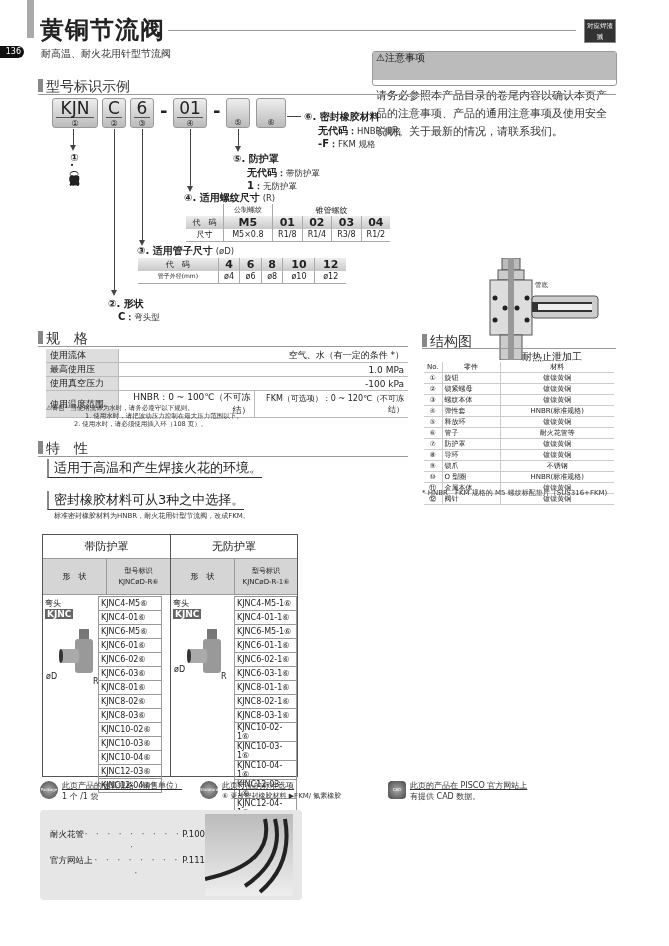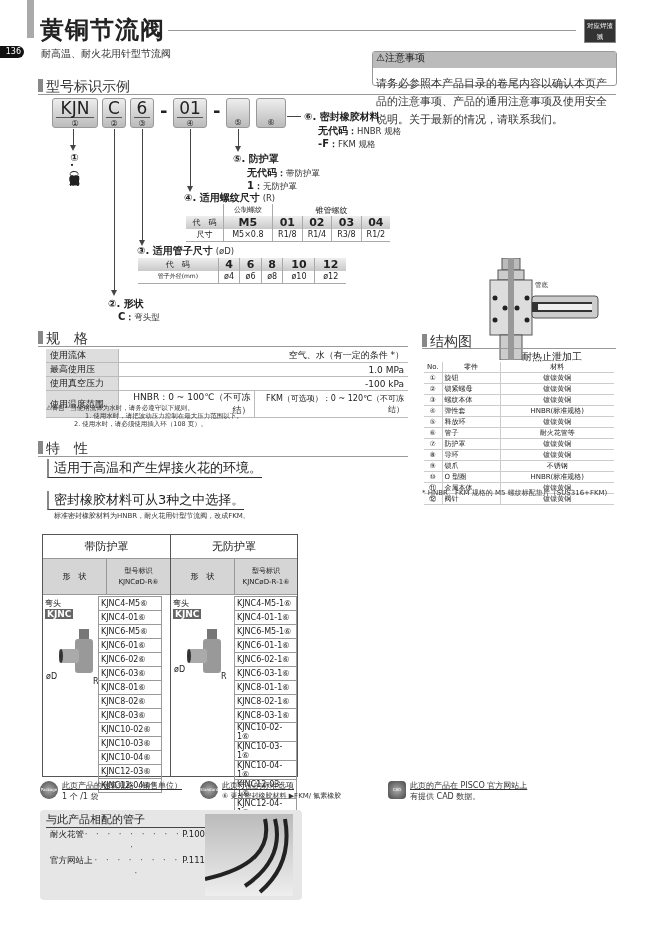--- a/index.html
+++ b/index.html
@@ -5,21 +5,21 @@
 *{box-sizing:border-box;margin:0;padding:0}
 body{width:669px;height:946px;background:#fff;font-family:"DejaVu Sans","Liberation Sans",sans-serif;color:#222;position:relative;overflow:hidden;font-size:9px}
 .abs{position:absolute}
 .title-bar{left:27px;top:0;width:7px;height:38px;background:#aaa}
 .title{left:40px;top:14px;font-size:24px;font-weight:bold;color:#222;letter-spacing:1px}
 .title-line{left:168px;top:30px;width:408px;height:1px;background:#999}
 .badge-env{left:584px;top:19px;width:32px;height:24px;background:#333;color:#fff;font-size:6.5px;line-height:11px;text-align:center;padding-top:1px;border:1px solid #888}
 .pagenum{left:0;top:46px;width:24px;height:12px;background:#111;color:#fff;font-size:8px;text-align:right;padding-right:3px;line-height:12px;border-radius:0 6px 6px 0}
 .subtitle{left:41px;top:47px;font-size:10px;color:#333}
 .caution{left:372px;top:51px;width:245px;height:35px;border:1px solid #999;border-radius:3px;background:#fff}
-.caution-hd{background:#bbb;height:16px;font-size:10px;line-height:12px;padding-left:3px;color:#222}
+.caution-hd{background:#bbb;height:28px;font-size:10px;line-height:12px;padding-left:3px;color:#222}
 .caution-bd{font-size:11px;line-height:18px;padding:7px 3px;color:#333}
 .sec-hd{font-size:14px;color:#333}
 .sec-hd::before{content:"";display:inline-block;width:5px;height:13px;background:#888;margin-right:3px;vertical-align:-1px}
 .sec-line{height:1px;background:#999}
 .kbox{position:absolute;height:30px;background:linear-gradient(#eee,#bbb);border:1px solid #999;border-radius:3px;text-align:center}
 .kbox .kt{font-size:17px;font-weight:normal;line-height:17px;display:block;margin-top:1px;border-bottom:1px solid #555;margin-left:3px;margin-right:3px}
 .kbox .kn{font-size:8px;display:block;line-height:11px}
 .dash{position:absolute;font-size:18px;font-weight:bold}
 .vline{position:absolute;width:1px;background:#444}
 .hline{position:absolute;height:1px;background:#444}
@@ -453,21 +453,20 @@
   <div style="text-decoration:underline">此页产品的标准选项</div>
   <div style="font-size:7px">⑥ 更改密封橡胶材料 ▶FKM/ 氟素橡胶</div>
 </div>
 <div class="circ" style="left:388px;top:781px;border-radius:4px">CAD data</div>
 <div class="abs foot" style="left:410px;top:780px">
   <div style="text-decoration:underline">此页的产品在 PISCO 官方网站上</div>
   <div>有提供 CAD 数据。</div>
 </div>
 
 <div class="abs pipes">
-  <div class="abs" style="left:6px;top:2px;font-size:11px;border-bottom:1px solid #444;width:160px">与此产品相配的管子</div>
   <div class="abs" style="left:10px;top:18px;font-size:8.5px;line-height:13px;width:155px">
     <div style="display:flex">
         <span>耐火花管</span>
         <span style="flex:1;text-align:center;letter-spacing:3px;color:#555">· · · · · · · · · ·</span>
         <span>P.100</span>
       </div>
     <div style="display:flex">
         <span>官方网站上</span>
         <span style="flex:1;text-align:center;letter-spacing:3px;color:#555">· · · · · · · · ·</span>
         <span>P.111</span>

